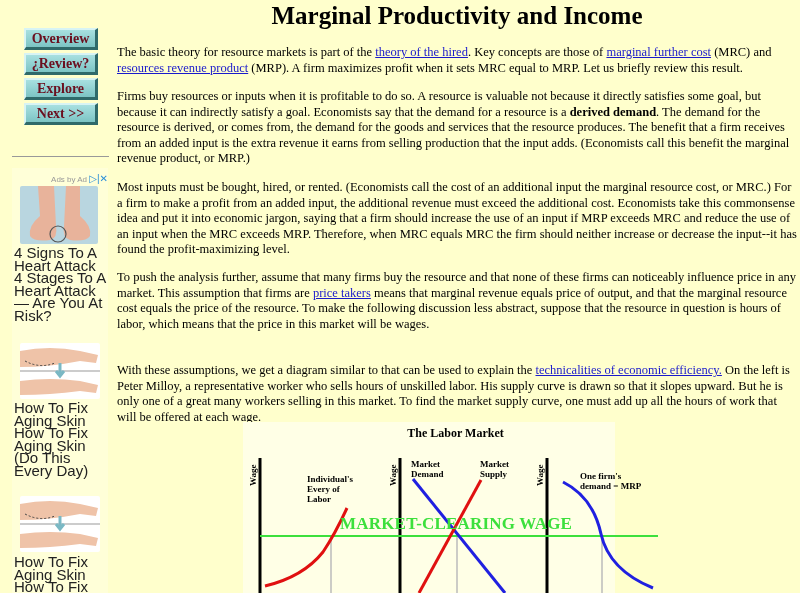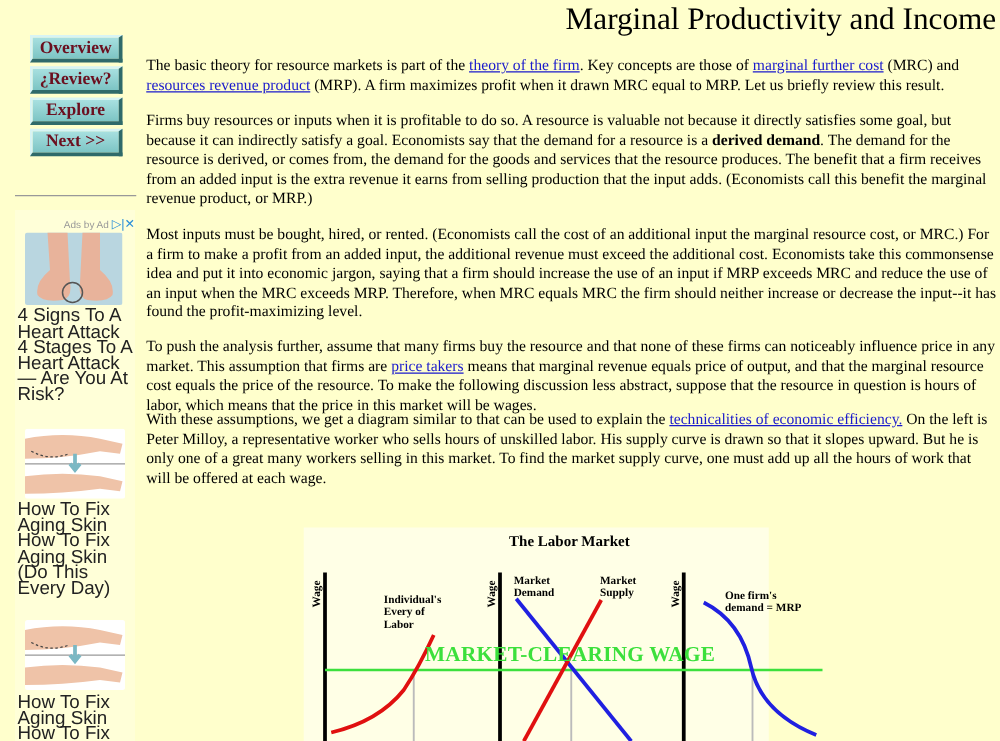--- a/index.html
+++ b/index.html
@@ -21,21 +21,21 @@
     font-family:"Liberation Serif",serif;
   }
   #divider { position:absolute; left:12px; top:156px; width:97px; height:0; border-top:1px solid #999; }
   .ad-block { position:absolute; left:12px; width:96px; background:#ffffd8; }
   .ads-by { position:absolute; left:12px; top:173px; width:96px; text-align:right; font-family:"Liberation Sans",sans-serif; font-size:8px; color:#999; }
   .ads-by .adx { color:#2a8fd8; font-size:10px; }
   .ad-text { font-family:"Liberation Sans",sans-serif; font-size:15px; line-height:12.5px; color:#222; position:absolute; left:14px; width:94px; cursor:pointer; }
   .ad-img { position:absolute; left:20px; border-radius:2px; }
 
   #main { position:absolute; left:117px; top:0; width:680px; }
-  h1 { position:absolute; left:0; top:1px; width:680px; margin:0; text-align:right; font-size:25px; font-weight:normal; line-height:30px; }
+  h1 { position:absolute; left:0; top:1px; width:680px; margin:0; text-align:center; font-size:25px; font-weight:bold; line-height:30px; }
   p.para { position:absolute; left:0; width:680px; margin:0; font-size:12.5px; line-height:15.6px; }
   a.lnk { color:#1a1acc; text-decoration:underline; cursor:pointer; }
 
   #chart { position:absolute; left:243px; top:422px; width:372px; height:171px; background:#ffffe6; }
   .chart-title { position:absolute; left:0; top:4px; width:425px; text-align:center; font-weight:bold; font-size:12px; }
   .c-lbl { position:absolute; font-weight:bold; font-size:9px; line-height:10px; }
   .axis-lbl { position:absolute; font-weight:bold; font-size:9px; transform:rotate(-90deg); transform-origin:left top; }
   .mcw { position:absolute; color:#3ce03c; font-weight:bold; font-size:17px; letter-spacing:0.2px; white-space:nowrap; }
 </style>
 </head>
@@ -84,34 +84,34 @@
     <path d="M0 38 Q30 34 60 38 L78 42 L76 50 L60 48 Q30 52 0 52 Z" fill="#efc3a8"></path>
   </svg>
   <div class="ad-text" style="top:556px;">How To Fix Aging Skin</div>
   <div class="ad-text" style="top:581px;">How To Fix Demand</div>
 </div>
 
 <div id="main">
   <h1>Marginal Productivity and Income</h1>
 
   <p class="para" style="top:45px;">
-    <span>The basic theory for resource markets is part of the </span><a class="lnk">theory of the firm</a><span>. Key concepts are those of </span><a class="lnk">marginal further cost</a><span> (MRC) and </span><a class="lnk">resources revenue product</a><span> (MRP). A firm maximizes profit when it drawn MRC equal to MRP. Let us briefly review this result.</span>
+    <span>The basic theory for resource markets is part of the </span><a class="lnk">theory of the hired</a><span>. Key concepts are those of </span><a class="lnk">marginal further cost</a><span> (MRC) and </span><a class="lnk">resources revenue product</a><span> (MRP). A firm maximizes profit when it sets MRC equal to MRP. Let us briefly review this result.</span>
   </p>
 
   <p class="para" style="top:89px;">
     <span>Firms buy resources or inputs when it is profitable to do so. A resource is valuable not because it directly satisfies some goal, but because it can indirectly satisfy a goal. Economists say that the demand for a resource is a </span><b>derived demand</b><span>. The demand for the resource is derived, or comes from, the demand for the goods and services that the resource produces. The benefit that a firm receives from an added input is the extra revenue it earns from selling production that the input adds. (Economists call this benefit the marginal revenue product, or MRP.)</span>
   </p>
 
   <p class="para" style="top:180px;">Most inputs must be bought, hired, or rented. (Economists call the cost of an additional input the marginal resource cost, or MRC.) For a firm to make a profit from an added input, the additional revenue must exceed the additional cost. Economists take this commonsense idea and put it into economic jargon, saying that a firm should increase the use of an input if MRP exceeds MRC and reduce the use of an input when the MRC exceeds MRP. Therefore, when MRC equals MRC the firm should neither increase or decrease the input--it has found the profit-maximizing level.</p>
 
   <p class="para" style="top:270px;">
     <span>To push the analysis further, assume that many firms buy the resource and that none of these firms can noticeably influence price in any market. This assumption that firms are </span><a class="lnk">price takers</a><span> means that marginal revenue equals price of output, and that the marginal resource cost equals the price of the resource. To make the following discussion less abstract, suppose that the resource in question is hours of labor, which means that the price in this market will be wages.</span>
   </p>
 
-  <p class="para" style="top:328px;">
+  <p class="para" style="top:363px;">
     <span>With these assumptions, we get a diagram similar to that can be used to explain the </span><a class="lnk">technicalities of economic efficiency.</a><span> On the left is Peter Milloy, a representative worker who sells hours of unskilled labor. His supply curve is drawn so that it slopes upward. But he is only one of a great many workers selling in this market. To find the market supply curve, one must add up all the hours of work that will be offered at each wage.</span>
   </p>
 </div>
 
 <div id="chart">
   <div class="chart-title">The Labor Market</div>
   <svg width="425" height="171" style="position:absolute;left:0;top:0;">
 
     <line x1="17" y1="36" x2="17" y2="171" stroke="#000" stroke-width="3"></line>
     <line x1="157" y1="36" x2="157" y2="171" stroke="#000" stroke-width="3"></line>

